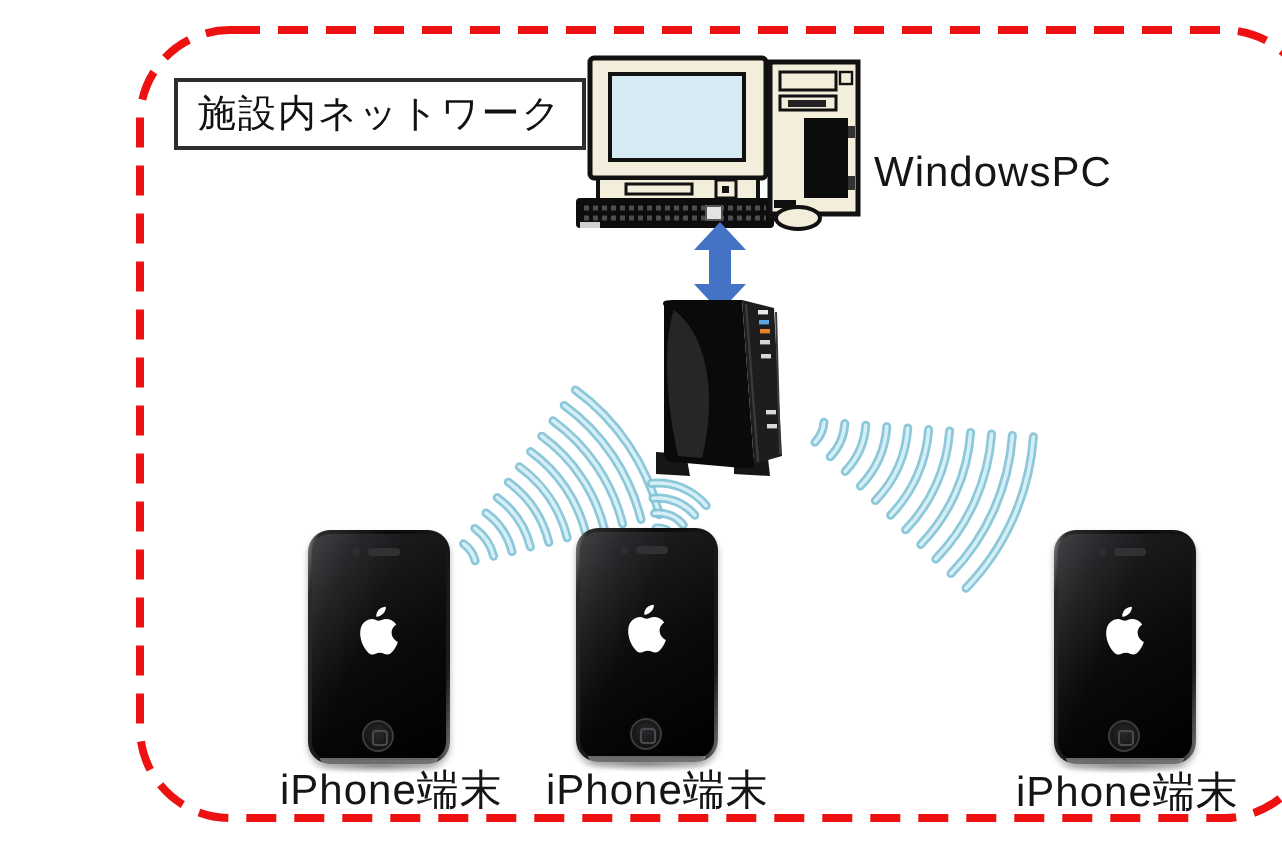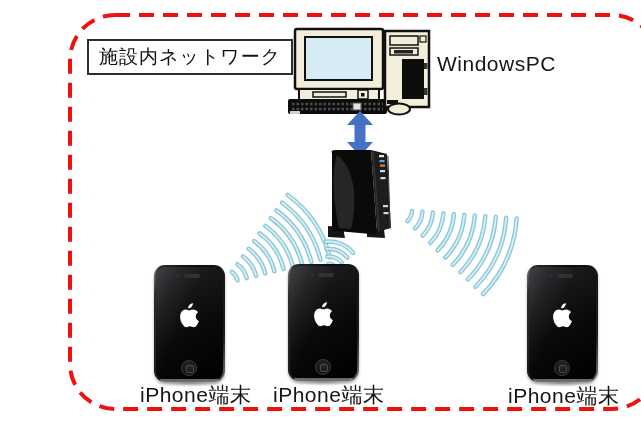--- a/index.html
+++ b/index.html
@@ -188,21 +188,21 @@
     <svg class="ip-apple" width="21" height="25" viewBox="0 0 25 29">
       <path fill="#fff" d="M12.3 1.9C13.5 .6 15.3 0 16.6 0c.1 1.5-.6 3-1.6 4.1-1.1 1.2-2.7 2-4.1 1.9-.2-1.5.5-3 1.4-4.1z"></path>
       <path fill="#fff" d="M16.8 7.3c-1.9-.1-3.5 1.1-4.5 1.1-1 0-2.4-1.1-4-1.1-2.4.1-4.6 1.4-5.8 3.5-2.5 4.3-.7 10.7 1.7 14.2 1.2 1.7 2.6 3.6 4.4 3.5 1.8-.1 2.4-1.1 4.5-1.1 2.1 0 2.7 1.1 4.5 1.1 1.9-.1 3.1-1.7 4.2-3.4 1.4-2 1.9-3.9 1.9-4 0-.1-3.6-1.5-3.7-5.5 0-3.3 2.7-4.9 2.8-5-1.6-2.3-4-3.3-6-3.3z"></path>
     </svg>
     <div class="ip-home"></div>
     <div class="ip-chin"></div>
   </div>
 
   <div class="region-box">施設内ネットワーク</div>
 
-  <div class="lbl" style="left:397px;top:52px;">WindowsPC</div>
+  <div class="lbl" style="left:397px;top:75px;">WindowsPC</div>
 
 
   <div class="lbl" style="left:100px;top:381px;">iPhone端末</div>
 
   <div class="lbl" style="left:233px;top:381px;">iPhone端末</div>
 
   <div class="lbl" style="left:468px;top:382px;">iPhone端末</div>
 </div>
 
 </body></html>

